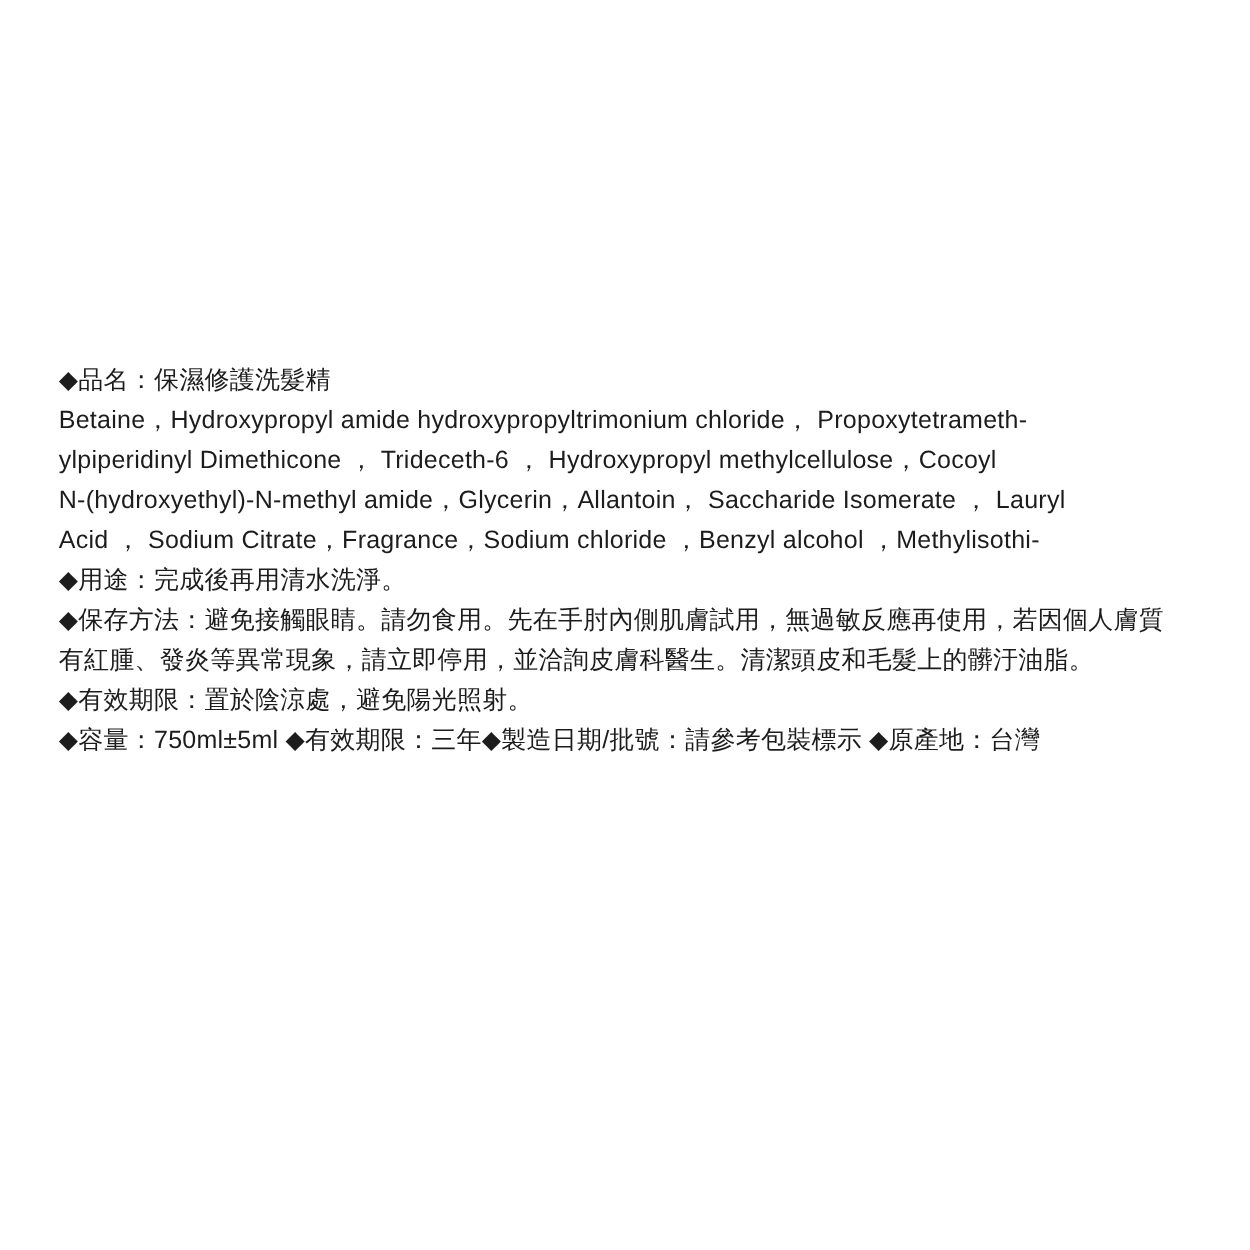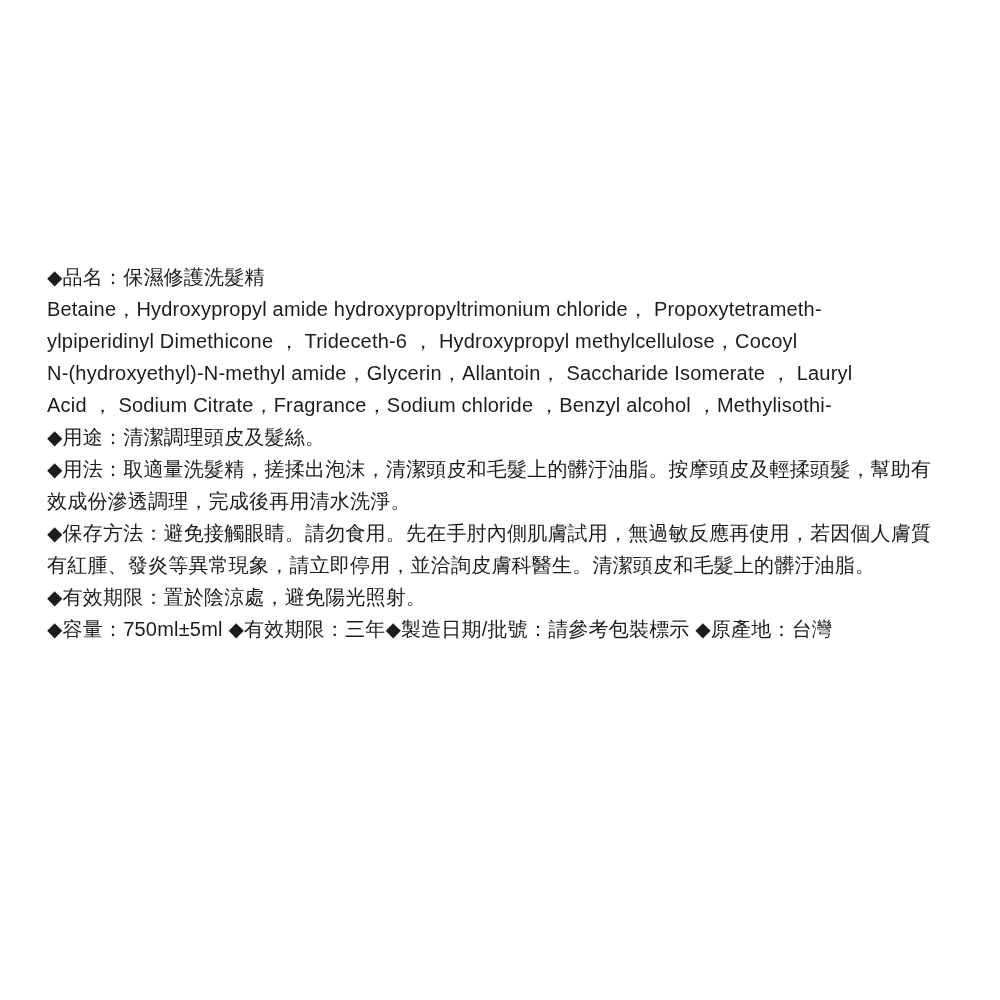--- a/index.html
+++ b/index.html
@@ -6,21 +6,21 @@
     html, body {
       width: 1000px;
       height: 1000px;
       background: #ffffff;
       font-family: "Liberation Sans", "DejaVu Sans", sans-serif;
       overflow: hidden;
     }
     .label-block {
       position: absolute;
       left: 47px;
-      top: 261px;
+      top: 288px;
       width: 912px;
       color: #1c1c1c;
     }
     .label-section { display: block; }
     .label-line {
       display: block;
       white-space: pre;
       font-size: 20px;
       line-height: 32px;
       letter-spacing: 0.2px;
@@ -38,27 +38,23 @@
   </div>
 
   <div class="label-section">
     <span class="label-line">Betaine，Hydroxypropyl amide hydroxypropyltrimonium chloride， Propoxytetrameth-</span>
     <span class="label-line">ylpiperidinyl Dimethicone ， Trideceth-6 ， Hydroxypropyl methylcellulose，Cocoyl</span>
     <span class="label-line">N-(hydroxyethyl)-N-methyl amide，Glycerin，Allantoin， Saccharide Isomerate ， Lauryl</span>
     <span class="label-line">Acid ， Sodium Citrate，Fragrance，Sodium chloride ，Benzyl alcohol ，Methylisothi-</span>
   </div>
 
   <div class="label-section">
-    <span class="label-line">◆用途：清潔調理頭皮及髮絲。</span>
+    <span class="label-line">◆用途：完成後再用清水洗淨。</span>
   </div>
 
-  <div class="label-section">
-    <span class="label-line">◆用法：取適量洗髮精，搓揉出泡沫，清潔頭皮和毛髮上的髒汙油脂。按摩頭皮及輕揉頭髮，幫助有</span>
-    <span class="label-line">效成份滲透調理，完成後再用清水洗淨。</span>
-  </div>
 
   <div class="label-section">
     <span class="label-line">◆保存方法：避免接觸眼睛。請勿食用。先在手肘內側肌膚試用，無過敏反應再使用，若因個人膚質</span>
     <span class="label-line">有紅腫、發炎等異常現象，請立即停用，並洽詢皮膚科醫生。清潔頭皮和毛髮上的髒汙油脂。</span>
   </div>
 
   <div class="label-section">
     <span class="label-line">◆有效期限：置於陰涼處，避免陽光照射。</span>
   </div>
 

